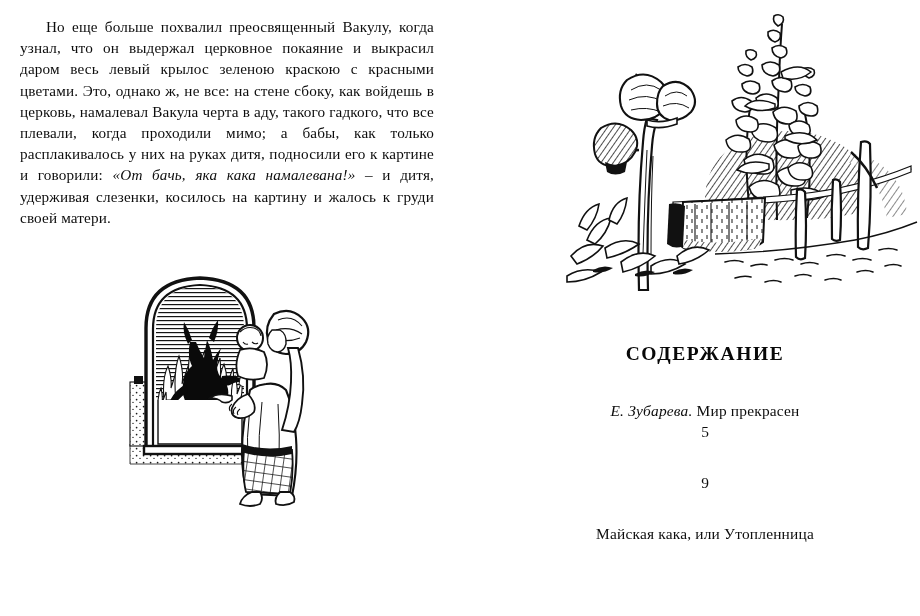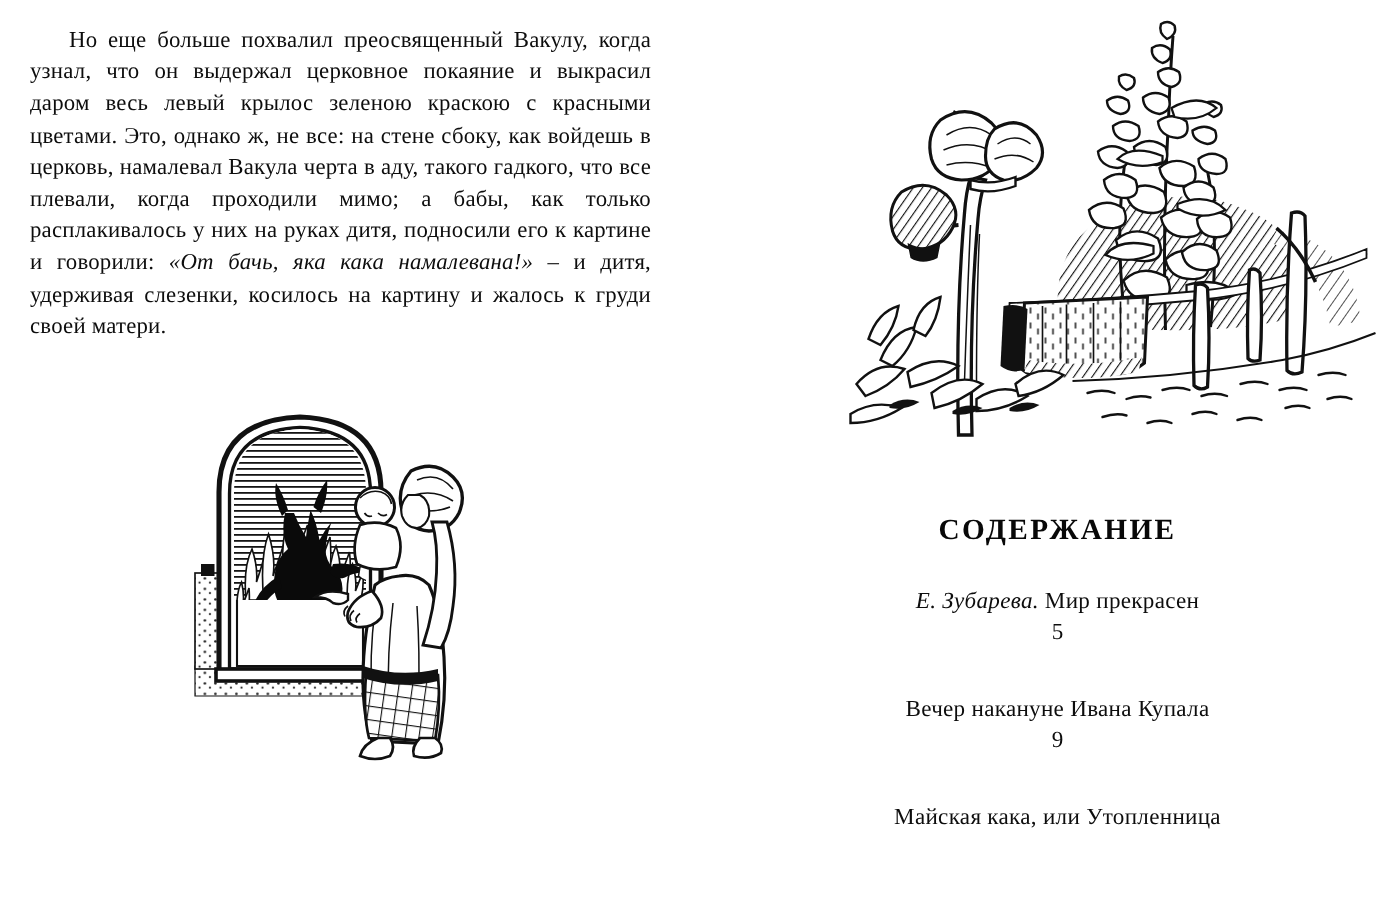--- a/index.html
+++ b/index.html
@@ -79,21 +79,21 @@
     top: 342px;
     width: 430px;
     text-align: center;
   }
   .toc-heading {
     font-size: 19.5px;
     font-weight: bold;
     letter-spacing: 1.6px;
     line-height: 24px;
     color: #080808;
-    margin: 0 0 24px 0;
+    margin: 0 0 34px 0;
   }
   .toc-entry { margin: 0 0 30px 0; }
   .toc-entry:last-child { margin-bottom: 0; }
   .toc-title {
     font-size: 15.4px;
     line-height: 21px;
     color: #0d0d0d;
     letter-spacing: 0.2px;
   }
   .toc-title .author { font-style: italic; }
@@ -413,21 +413,20 @@
 
     <div class="toc">
       <div class="toc-heading">СОДЕРЖАНИЕ</div>
 
       <div class="toc-entry">
         <div class="toc-title"><span class="author">Е. Зубарева.</span><span> Мир прекрасен</span></div>
         <div class="toc-page">5</div>
       </div>
 
       <div class="toc-entry">
-        <div class="toc-title"><span class="author"></span><span>Вечер накануне Ивана Купала</span></div>
         <div class="toc-page">9</div>
       </div>
 
       <div class="toc-entry">
         <div class="toc-title"><span class="author"></span><span>Майская кака, или Утопленница</span></div>
       </div>
 
     </div>
   </div>
 </div>

